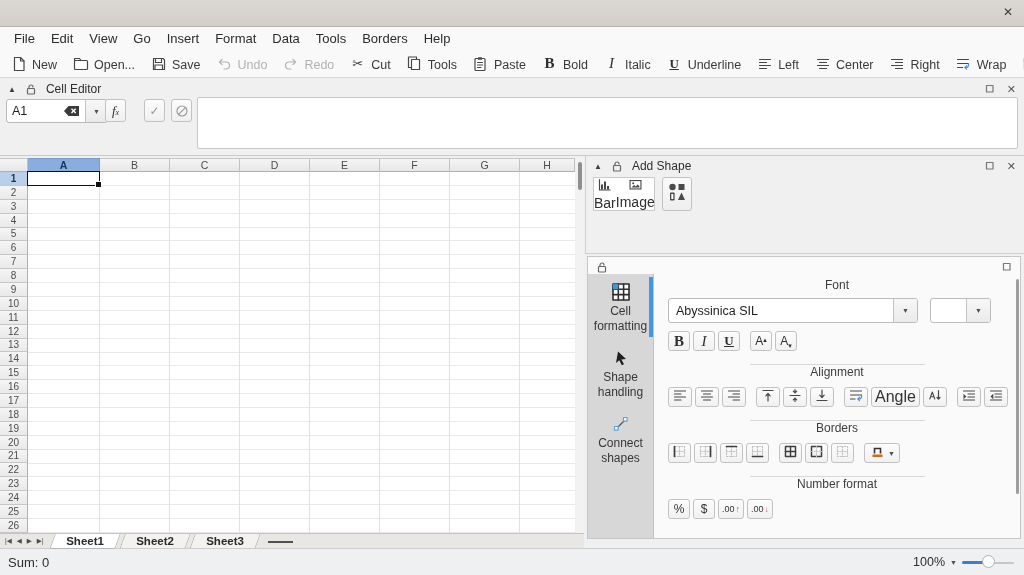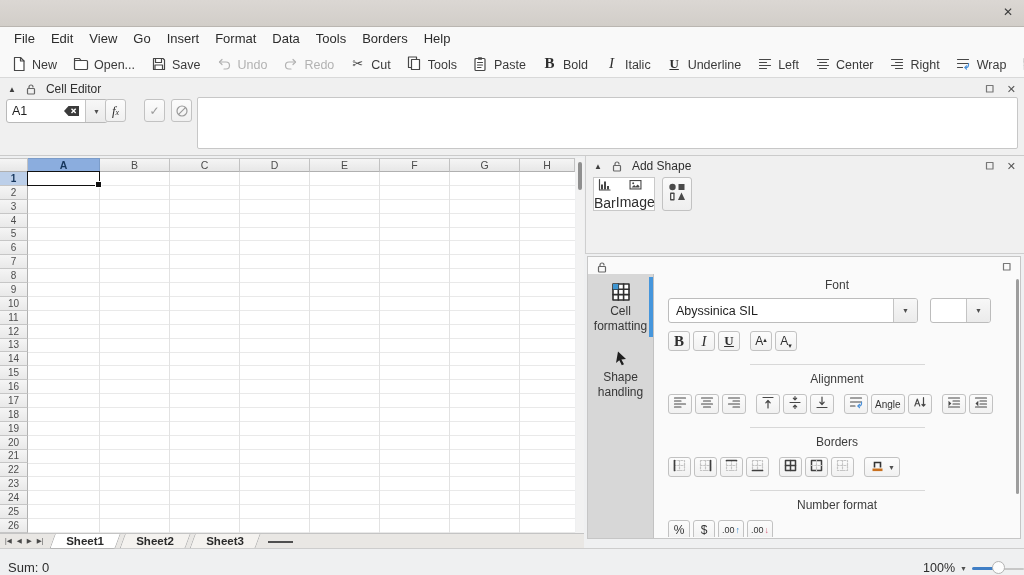--- a/index.html
+++ b/index.html
@@ -86,21 +86,21 @@
     border-radius:3px;background:linear-gradient(#fafafa,#eeeeee);display:flex;align-items:center;justify-content:center;box-sizing:border-box}
   
   .sidebar{position:absolute;left:587px;top:256px;width:434px;height:283px;background:#fafafa;
     border:1px solid #c6c6c6;box-sizing:border-box}
   .sb-title{position:absolute;left:0;top:0;right:0;height:17px;display:flex;align-items:center;padding:2px 8px 0;box-sizing:border-box}
   .sb-strip{position:absolute;left:0;top:17px;bottom:0;width:66px;background:#d7d7d7;border-right:1px solid #c2c2c2;box-sizing:border-box}
   .sb-tab{position:relative;text-align:center;font-size:12px;color:#373737;padding:7px 2px 6px;line-height:1.25}
   .sb-tab .ticon{height:21px;display:flex;align-items:center;justify-content:center;margin-bottom:2px}
   .sb-tab.selected::after{content:"";position:absolute;right:0;top:3px;bottom:3px;width:4px;background:#4696dc}
   .sb-content{position:absolute;left:67px;top:17px;right:1px;bottom:1px;overflow:hidden}
-  .sec-h{text-align:center;font-size:12px;color:#3d3d3d;margin-top:7px}
+  .sec-h{text-align:center;font-size:12px;color:#3d3d3d;}
   .sec-h.first{margin-top:4px}
   .combo-row{display:flex;gap:12px;margin:6px 0 0 13px}
   .combo{display:flex;height:25px;border:1px solid #bcbcbc;border-radius:3px;background:#fff;overflow:hidden;box-sizing:border-box}
   .combo .val{flex:1;display:flex;align-items:center;padding:0 7px;font-size:12.5px;color:#1e1e1e;white-space:nowrap}
   .combo .dd{width:23px;background:linear-gradient(#f7f7f7,#ebebeb);border-left:1px solid #c4c4c4;
     display:flex;align-items:center;justify-content:center}
   .font-combo{width:250px}.size-combo{width:61px}
   .btn-row{display:flex;gap:3px;margin:8px 0 0 13px;align-items:center}
   .sq-btn{min-width:22px;height:20px;padding:0 3px;border:1px solid #c2c2c2;border-radius:3px;
     background:linear-gradient(#fcfcfc,#f1f1f1);display:flex;align-items:center;justify-content:center;
@@ -108,23 +108,23 @@
   .sq-btn.gap{margin-left:7px}
   .divider{height:1px;background:#d8d8d8;width:175px;margin:13px auto 0}
   .txt-A{font-size:12px;color:#2f2f2f;position:relative;line-height:1}
   .tiny-up,.tiny-dn{font-size:7px;position:relative;top:-3px}
   .tiny-dn{top:3px}
   .prec{font-size:9px;color:#333;display:flex;align-items:center;line-height:1}
   .prec span{font-size:9px;margin-left:1px}
   .sb-scroll{position:absolute;right:1px;top:22px;width:3px;height:215px;background:#9d9d9d;border-radius:2px}
   
   .statusbar{position:absolute;left:0;top:548px;width:1024px;height:27px;background:#eff0f1;
-    border-top:1px solid #cdcdcd;display:flex;align-items:flex-end;box-sizing:border-box}
+    border-top:1px solid #cdcdcd;display:flex;align-items:center;box-sizing:border-box}
   .sum-label{font-size:13px;color:#2d2d2d;margin-left:8px}
-  .zoom-cluster{margin-left:auto;display:flex;align-items:center;gap:5px;}
+  .zoom-cluster{margin-left:auto;display:flex;align-items:center;gap:5px;padding-right:10px}
   .zoom-label{font-size:12.5px;color:#2d2d2d}
   .zoom-slider{position:relative;width:52px;height:14px}
   .zs-blue{position:absolute;left:0;top:6px;width:27px;height:3px;background:#3f7ec5;border-radius:2px}
   .zs-gray{position:absolute;left:27px;right:0;top:6.5px;height:2px;background:#c7c7c7;border-radius:2px}
   .zs-handle{position:absolute;left:20px;top:0;width:13px;height:13px;border-radius:50%;
     background:#fdfdfd;border:1px solid #b3b3b3;box-sizing:border-box}
 </style>
 </head>
 <body>
 
@@ -468,20 +468,30 @@
         <div class="tlbl">Cell formatting</div>
       </div>
       <div class="sb-tab">
         <div class="ticon">
           <svg width="18" height="18" viewBox="0 0 18 18" fill="none" stroke="#474747" stroke-width="1.2" stroke-linecap="round" stroke-linejoin="round">
             <path d="M6 2.5L14 10l-4.6.4 2.6 4.8-2.2 1-2.5-5L4 14z" fill="#1f1f1f" stroke="none"></path>
           </svg>
         </div>
         <div class="tlbl">Shape handling</div>
       </div>
+      <div class="sb-tab">
+        <div class="ticon">
+          <svg width="18" height="17" viewBox="0 0 18 17" fill="none" stroke="#474747" stroke-width="1.2" stroke-linecap="round" stroke-linejoin="round">
+            <path d="M5.5 12.5l7-7" stroke="#555"></path>
+            <rect x="2.5" y="11.5" width="3.6" height="3.6" fill="#fff" stroke="#5aa2d8"></rect>
+            <rect x="11.5" y="2.5" width="3.6" height="3.6" fill="#fff" stroke="#5aa2d8"></rect>
+          </svg>
+        </div>
+        <div class="tlbl">Connect shapes</div>
+      </div>
     </div>
   <div class="sb-content">
     <div class="sec-h first">Font</div>
     <div class="combo-row">
       <div class="combo font-combo">
         <span class="val">Abyssinica SIL</span>
         <span class="dd">
           <span class="dd-glyph">▼</span>
         </span>
       </div>
@@ -543,21 +553,21 @@
             </svg></span>
         </div>
         <div class="sq-btn gap">
           <span><svg width="16" height="15" viewBox="0 0 16 15" fill="none" stroke="#474747" stroke-width="1.2" stroke-linecap="round" stroke-linejoin="round">
               <path d="M2.5 3h11M2.5 7h11M2.5 11h4.5"></path>
               <path d="M13.5 7v1.5a2.5 2.5 0 0 1-2.5 2.5h-1" stroke="#4a90d9"></path>
               <path d="M11.5 9.3L10 11l1.5 1.7" stroke="#4a90d9"></path>
             </svg></span>
         </div>
         <div class="sq-btn">
-          <span style="font-size: 10px;">Angle</span>
+          <span style="font-size: 16px;">Angle</span>
         </div>
         <div class="sq-btn">
           <span><svg width="16" height="15" viewBox="0 0 16 15" fill="none" stroke="#474747" stroke-width="1.2" stroke-linecap="round" stroke-linejoin="round">
               <path d="M11.5 2.5V11M10 9.5l1.5 1.7L13 9.5"></path>
               <path d="M2.8 11L5.3 4l2.5 7M3.6 8.8h3.4" stroke-width="1.1"></path>
             </svg></span>
         </div>
         <div class="sq-btn gap">
           <span><svg width="16" height="15" viewBox="0 0 16 15" fill="none" stroke="#474747" stroke-width="1.2" stroke-linecap="round" stroke-linejoin="round">
               <path d="M2.5 3h11M7 6h6.5M7 9h6.5M2.5 12h11"></path>

